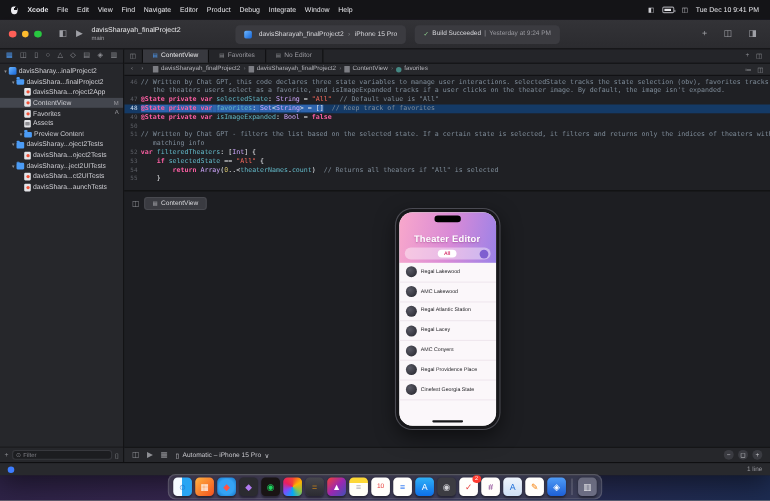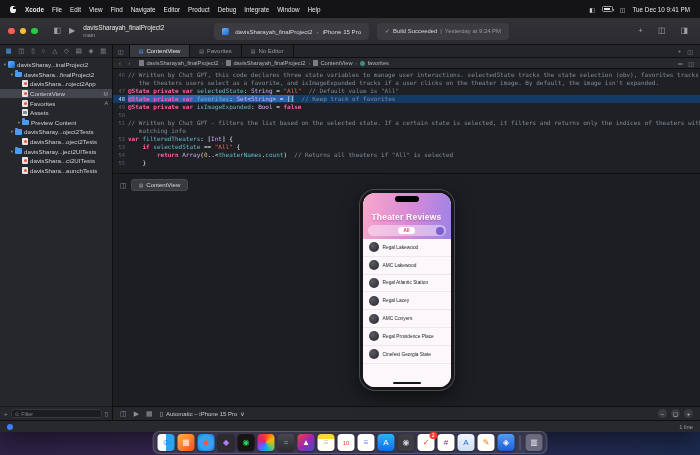--- a/index.html
+++ b/index.html
@@ -349,21 +349,21 @@
           <div class="canvas-pill">
             <span class="cbic" style="font-size:5px">▦</span>
             <span>ContentView</span>
           </div>
         </div>
 
         <div class="phone">
           <div class="screen">
             <div class="dyn-island"></div>
             <div class="p-header">
-              <div class="p-title">Theater Reviews</div>
+              <div class="p-title">Theater Editor</div>
               <div class="p-seg">
                 <span class="p-seg-pill">All</span>
                 <span class="p-seg-circle"></span>
               </div>
             </div>
             <div class="p-list">
                 <div class="p-row">
                   <span class="p-avatar"></span>
                   <span class="p-name">Regal Lakewood</span>
                 </div>

